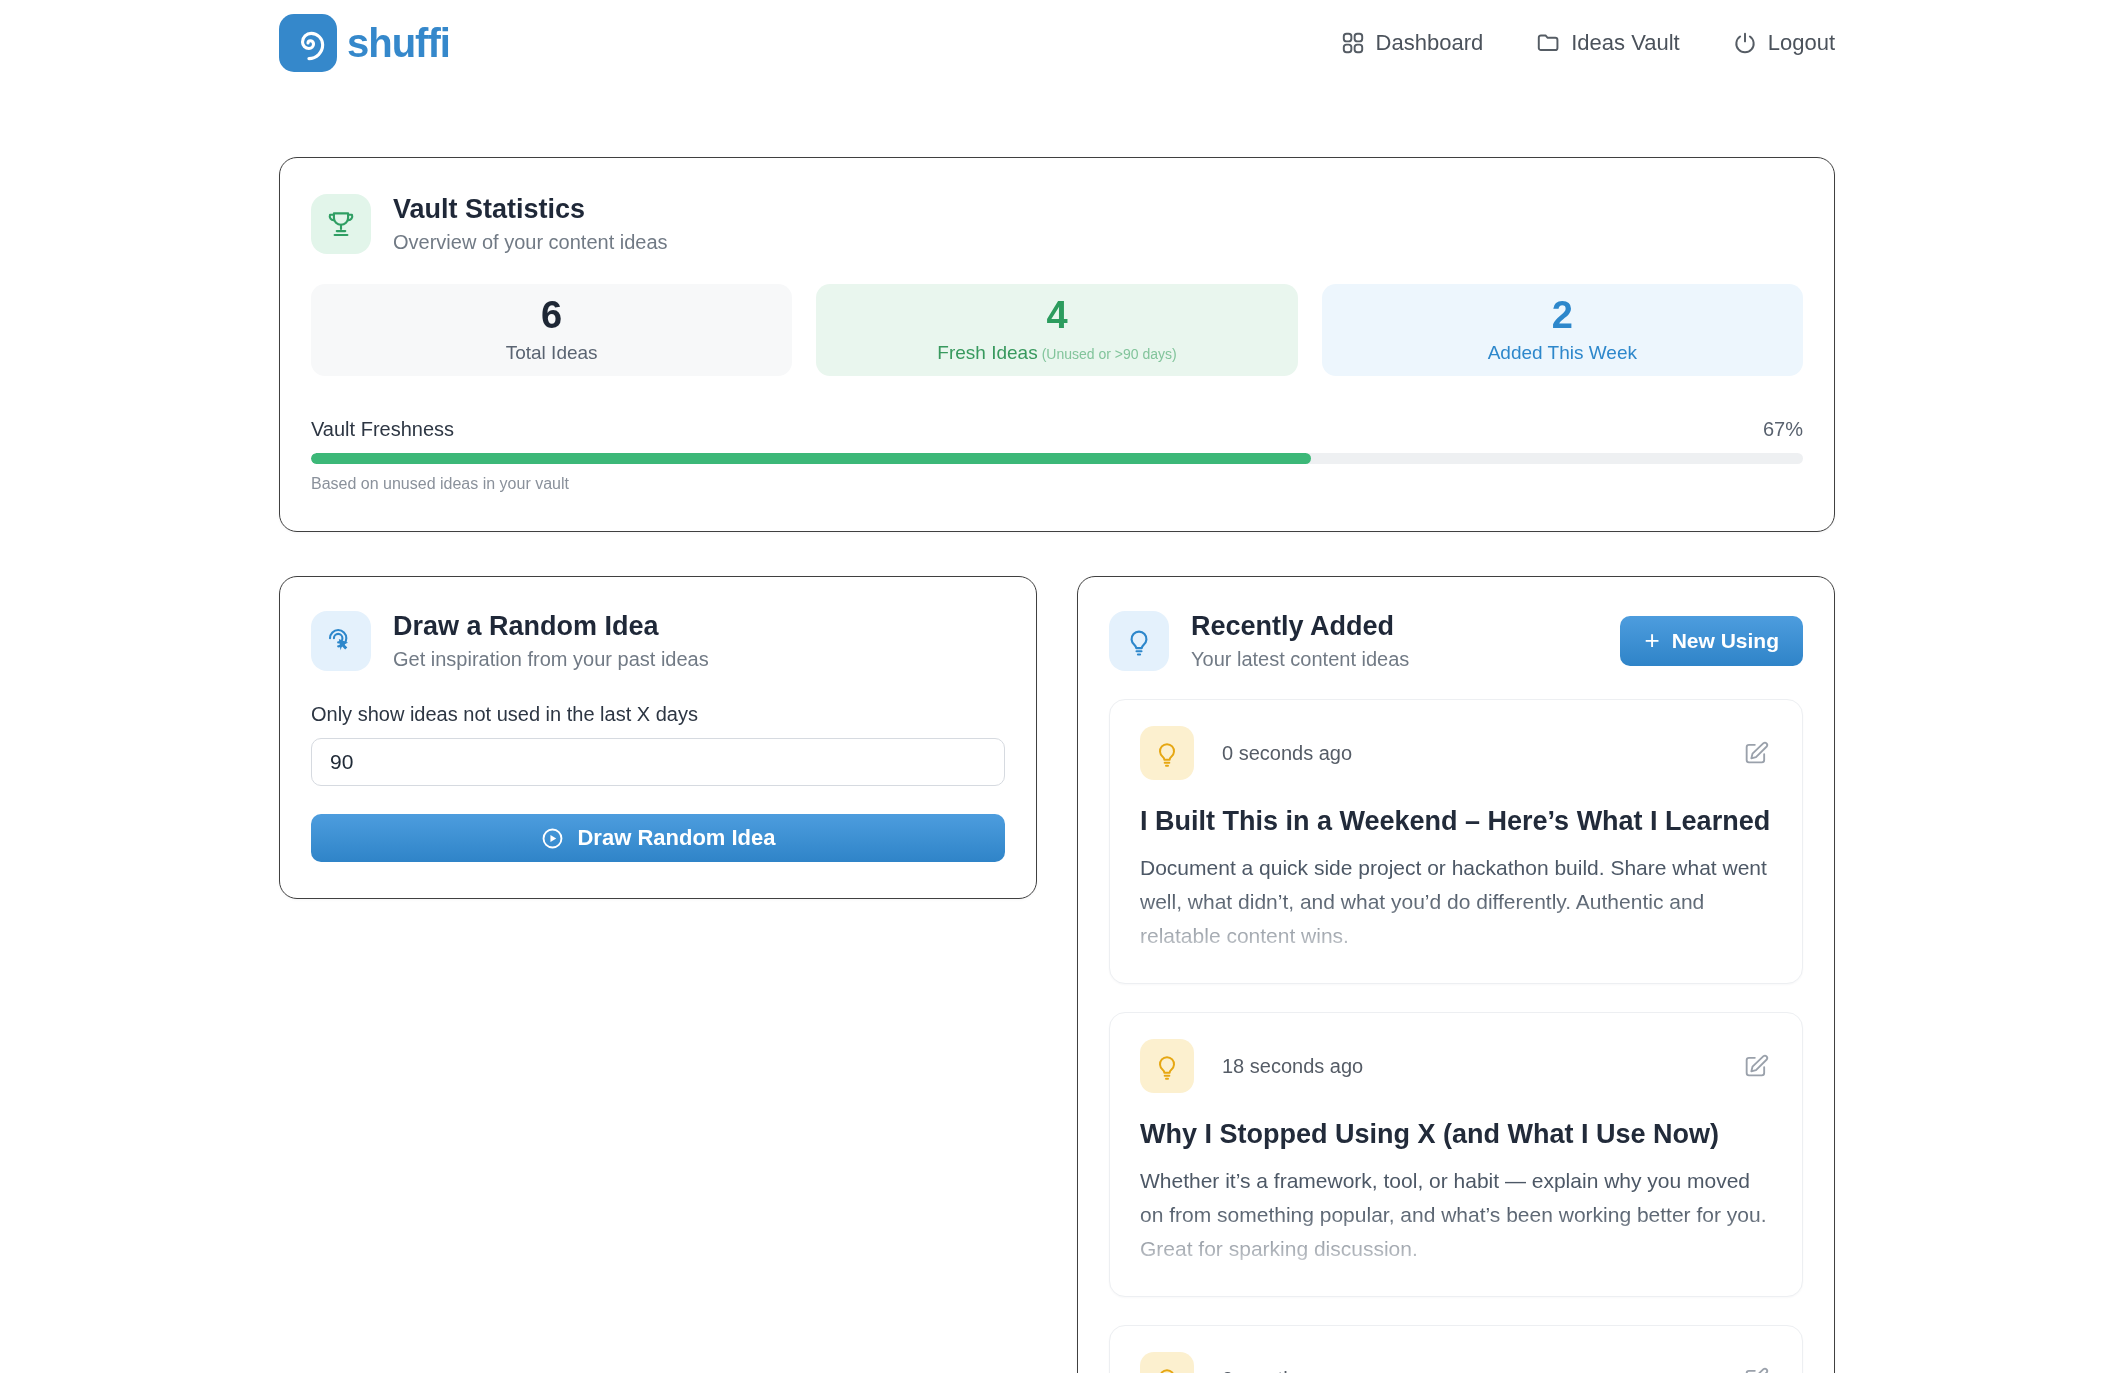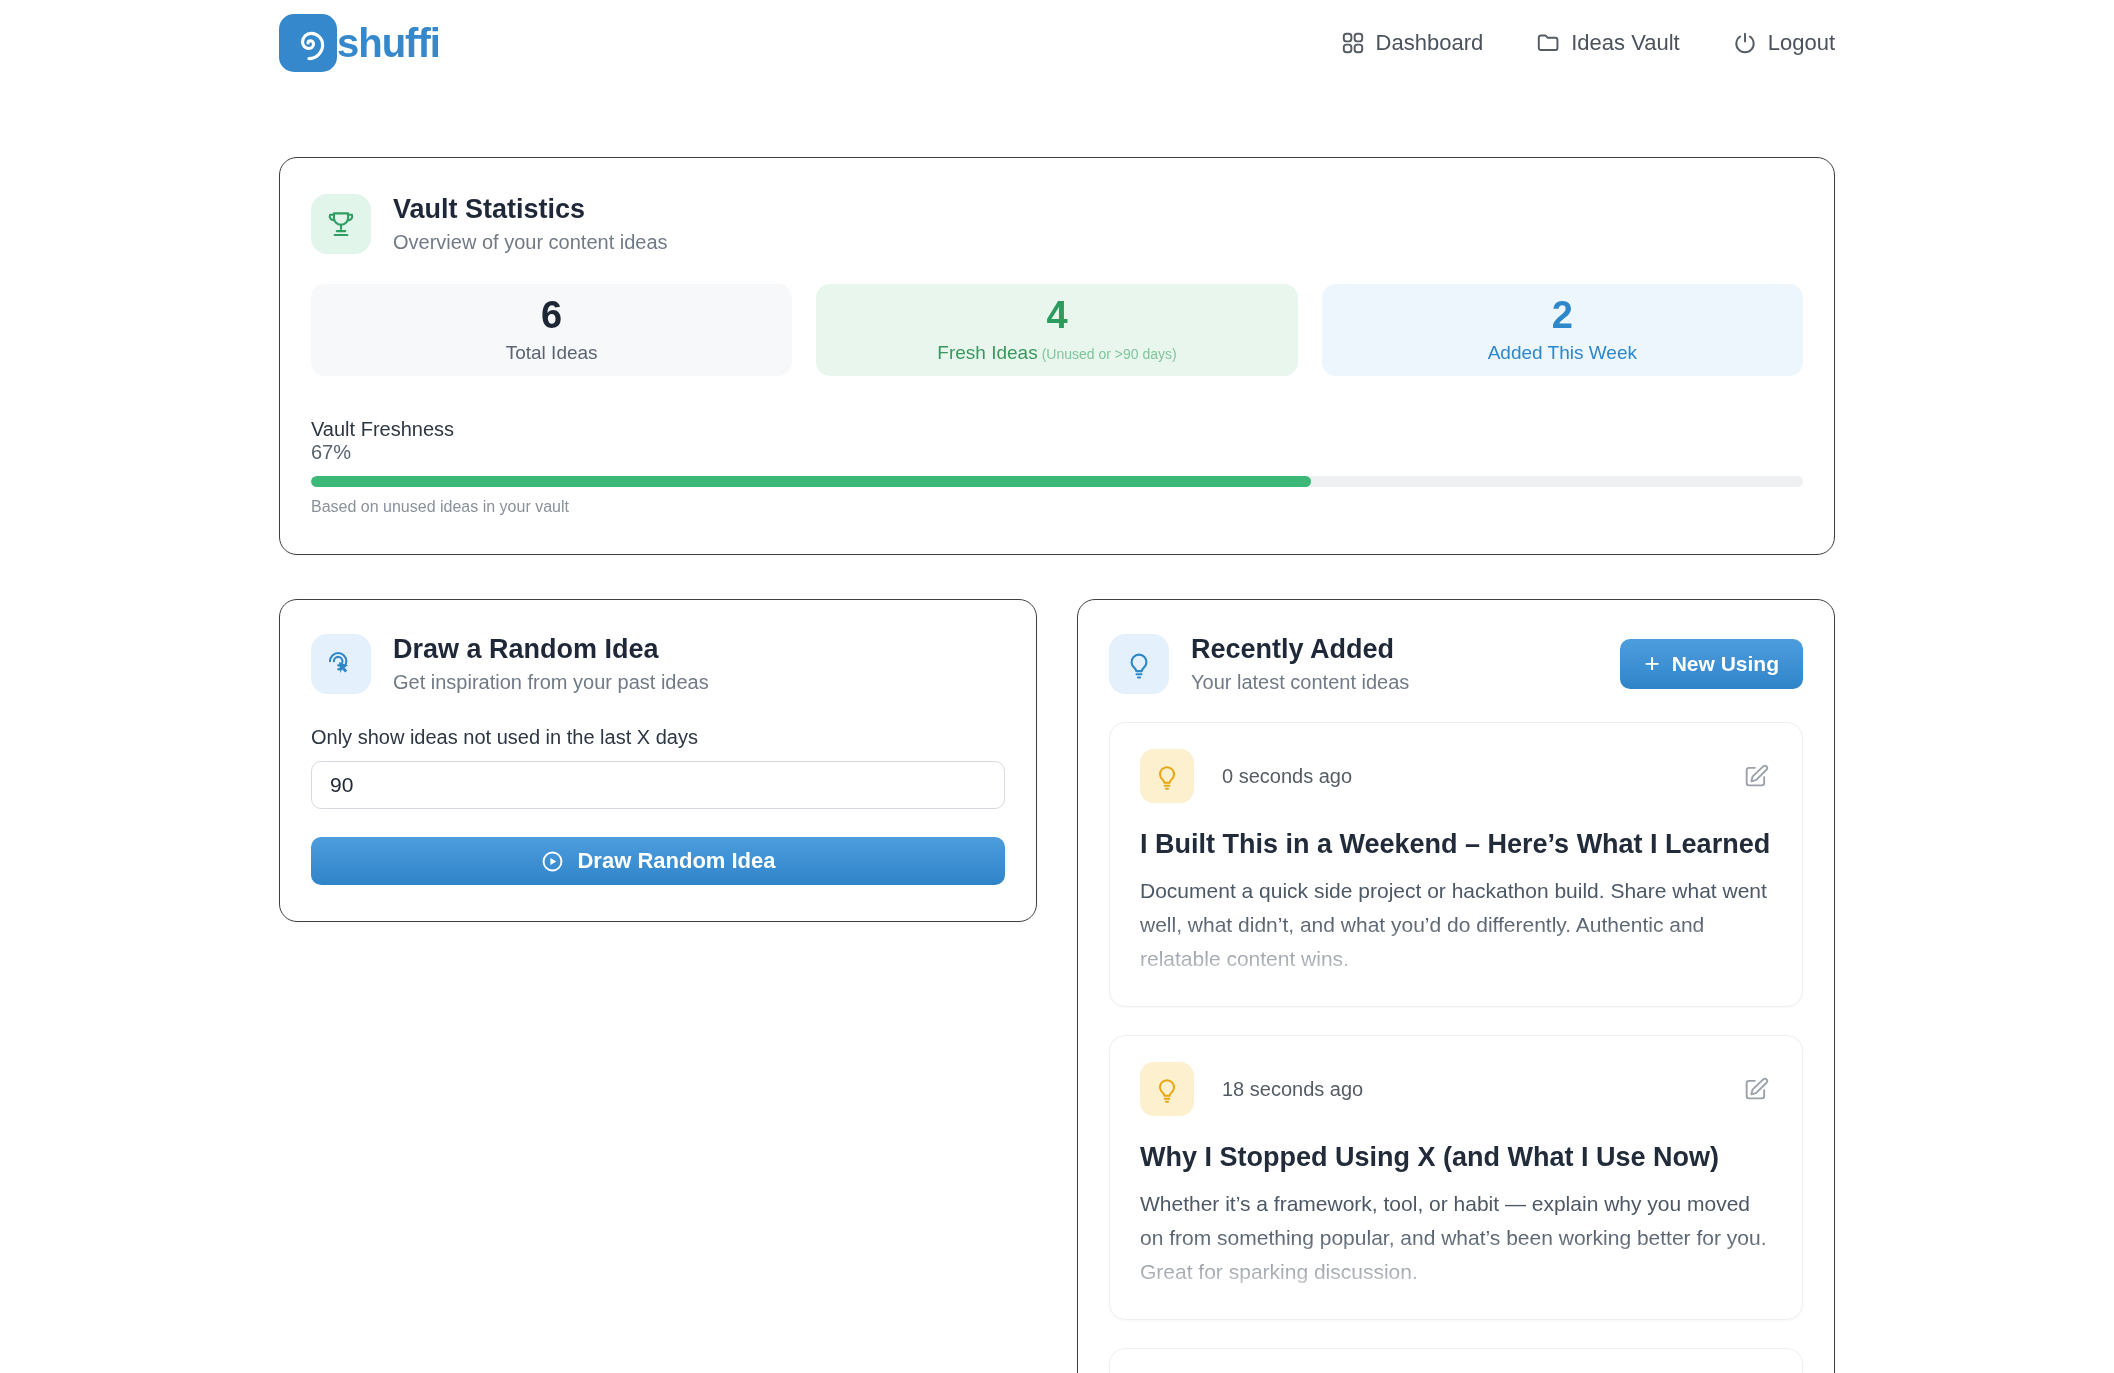--- a/index.html
+++ b/index.html
@@ -8,21 +8,21 @@
     font-family:"Liberation Sans","DejaVu Sans",sans-serif;
     color:#212b38;
     min-height:1373px;
     overflow-x:hidden;
   }
   .container { width:1556px; margin:0 auto; }
 
   
   header { height:86px; display:flex; align-items:center; }
   .header-inner { width:1556px; margin:0 auto; display:flex; align-items:center; justify-content:space-between; }
-  .brand { display:flex; align-items:center; cursor:pointer; }
+  .brand { display:flex; align-items:center; gap:10px; cursor:pointer; }
   .brand-mark {
     width:58px; height:58px; border-radius:15px; background:#3588cb;
     display:flex; align-items:center; justify-content:center;
   }
   .brand-name { font-size:40px; font-weight:800; color:#3588cb; letter-spacing:-1px; }
   nav { display:flex; align-items:center; gap:52px; }
   .nav-item { display:flex; align-items:center; gap:10px; color:#4b525b; font-size:22px; cursor:pointer; }
   .nav-item svg { color:#555c64; }
 
   
@@ -55,21 +55,21 @@
   .stat-gray  .stat-value { color:#1e2735; }
   .stat-green .stat-value { color:#2c9c5e; }
   .stat-blue  .stat-value { color:#2d87cb; }
   .stat-label { font-size:19px; margin-top:8px; }
   .stat-gray  .stat-label { color:#5a6472; }
   .stat-green .stat-label { color:#38995e; }
   .stat-blue  .stat-label { color:#2d87cb; }
   .stat-sublabel { font-size:14px; color:#82c49b; margin-left:4px; font-weight:400; }
 
   .freshness { margin-top:42px; }
-  .freshness-row { display:flex; justify-content:space-between; align-items:baseline;flex-direction:column; }
+  .freshness-row { display:flex; justify-content:space-between; align-items:baseline; }
   .freshness-label { font-size:20px; color:#2d3643; }
   .freshness-pct { font-size:20px; color:#59626f; }
   .progress-track { margin-top:12px; height:11px; border-radius:6px; background:#eef0f2; overflow:hidden; }
   .progress-fill { height:100%; border-radius:6px; background:#3cb878; }
   .freshness-caption { margin-top:11px; font-size:16px; color:#8a919b; }
 
   
   .row2 { display:flex; gap:40px; margin-top:44px; align-items:flex-start; padding-bottom:20px; }
   .draw-card { flex:0 0 758px; padding:34px 31px 36px; }
   .recent-card { flex:1 1 auto; padding:34px 31px 36px; }

